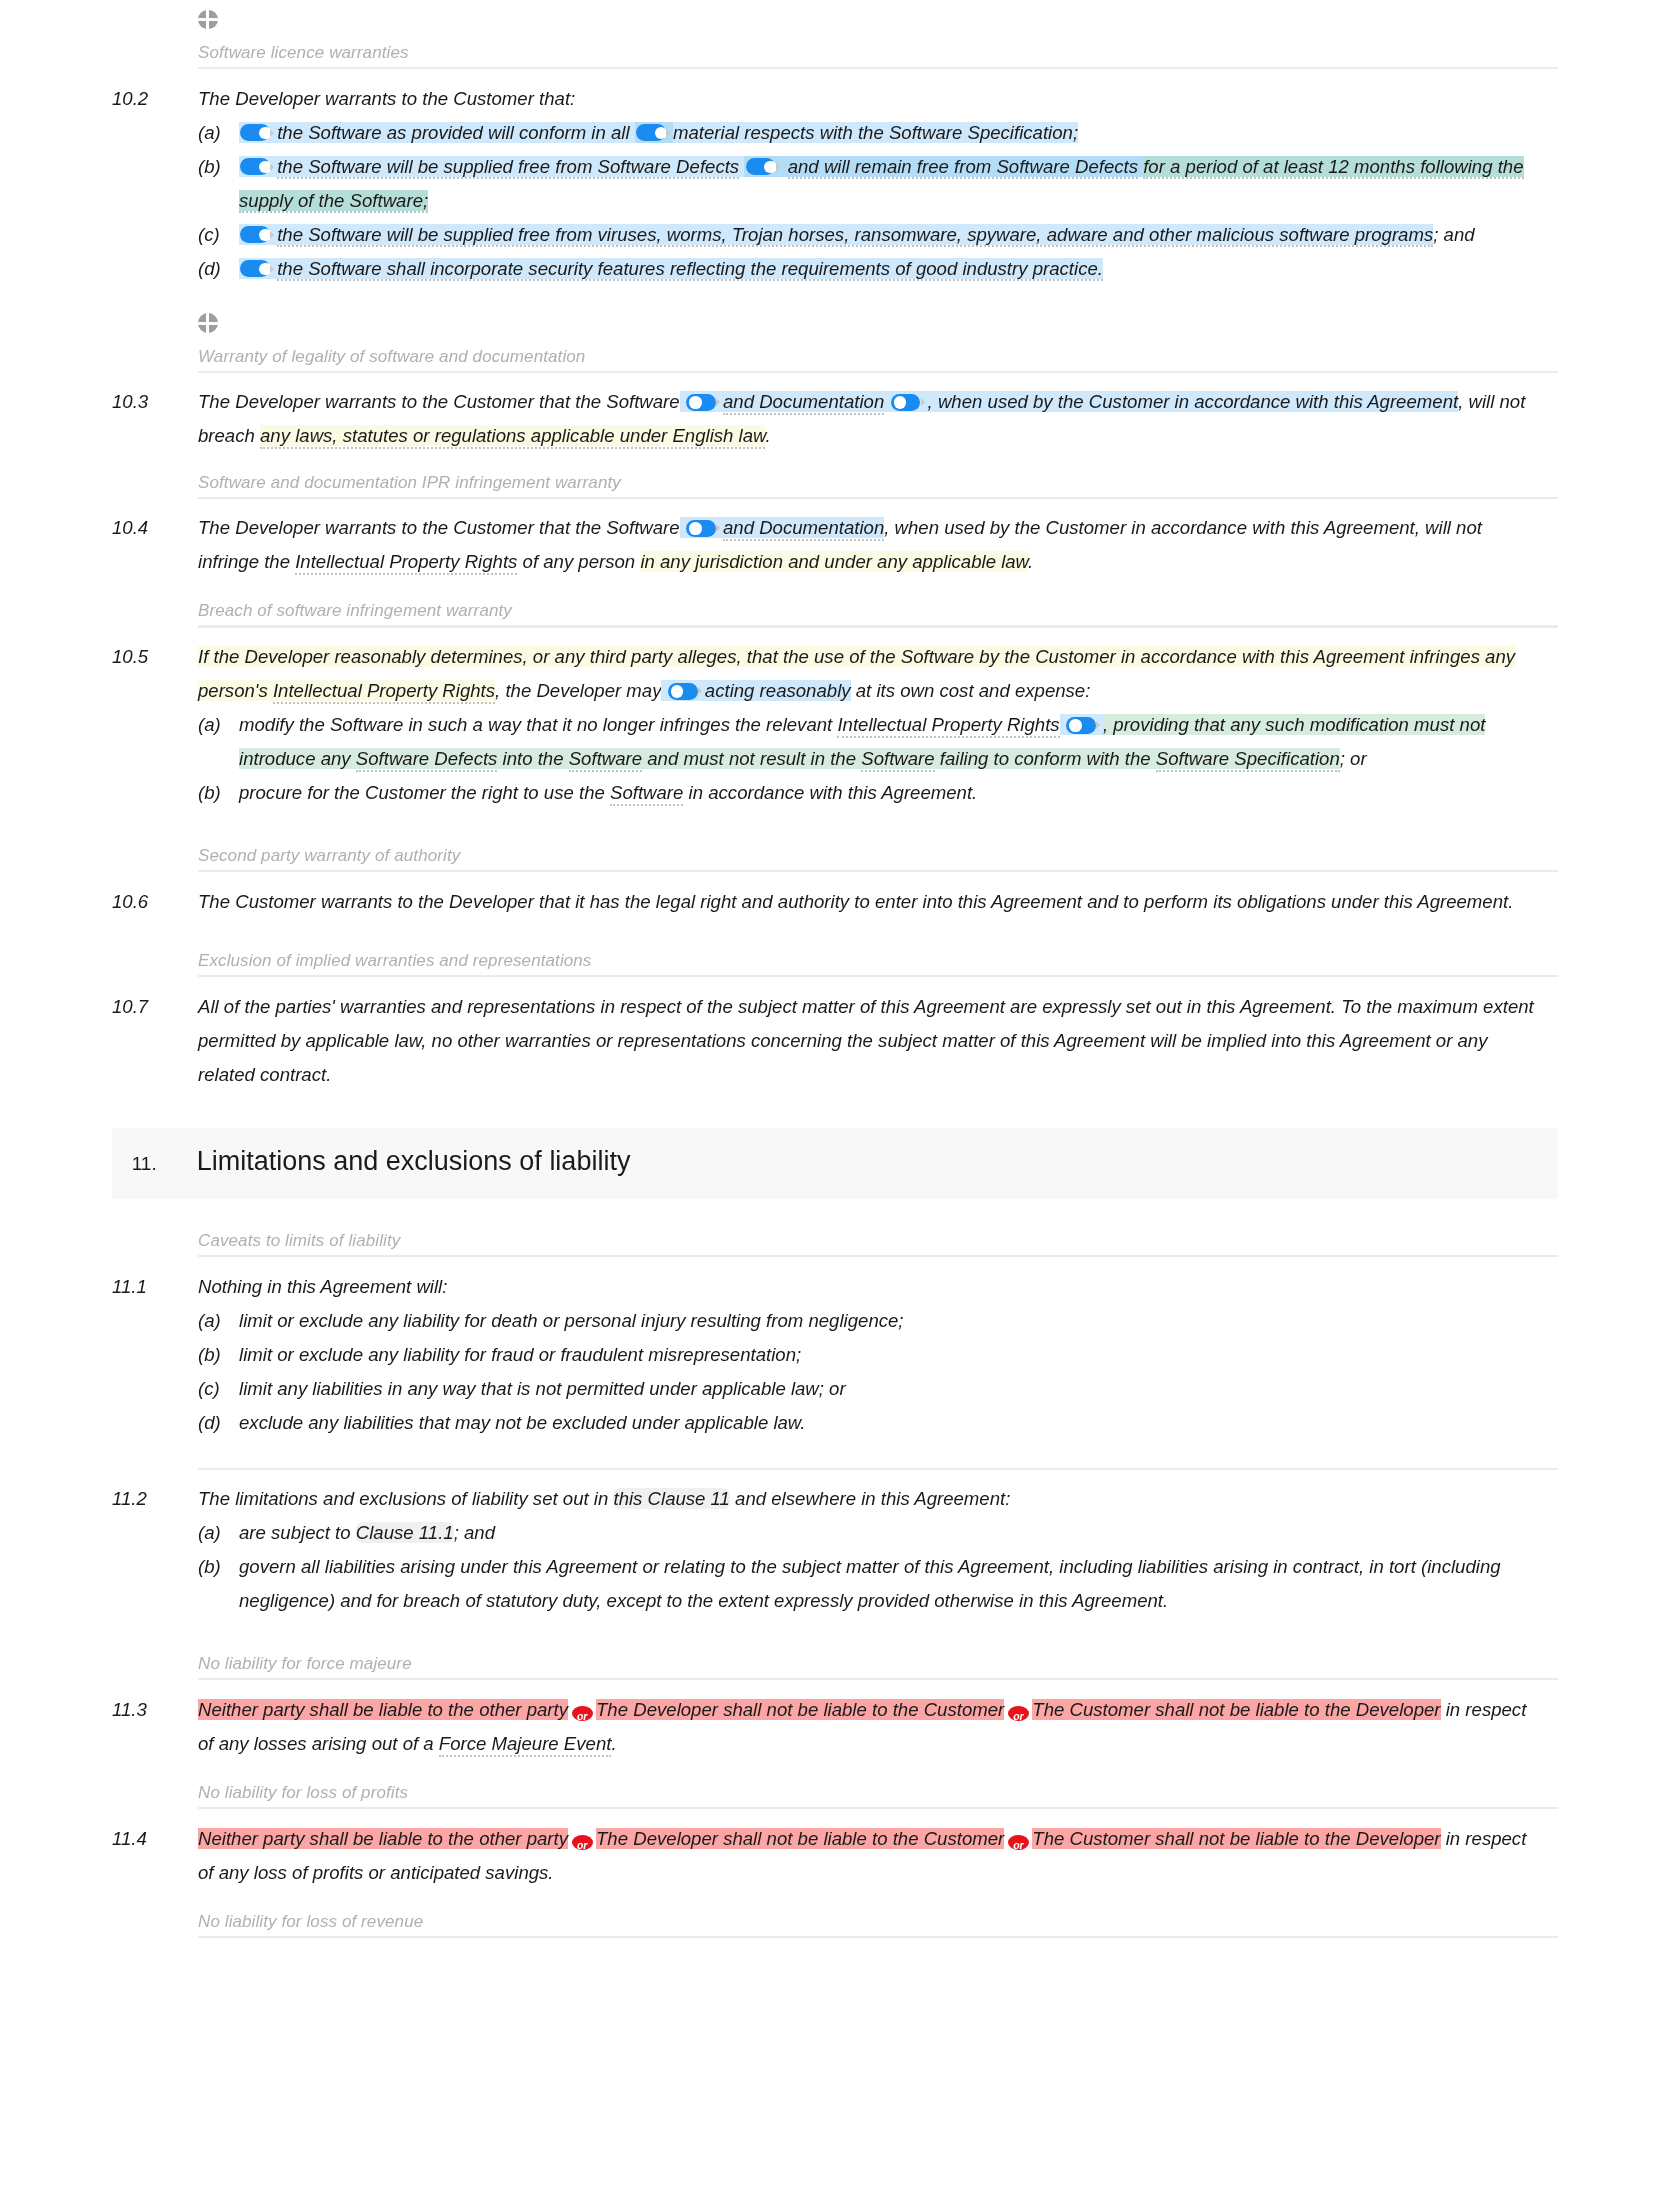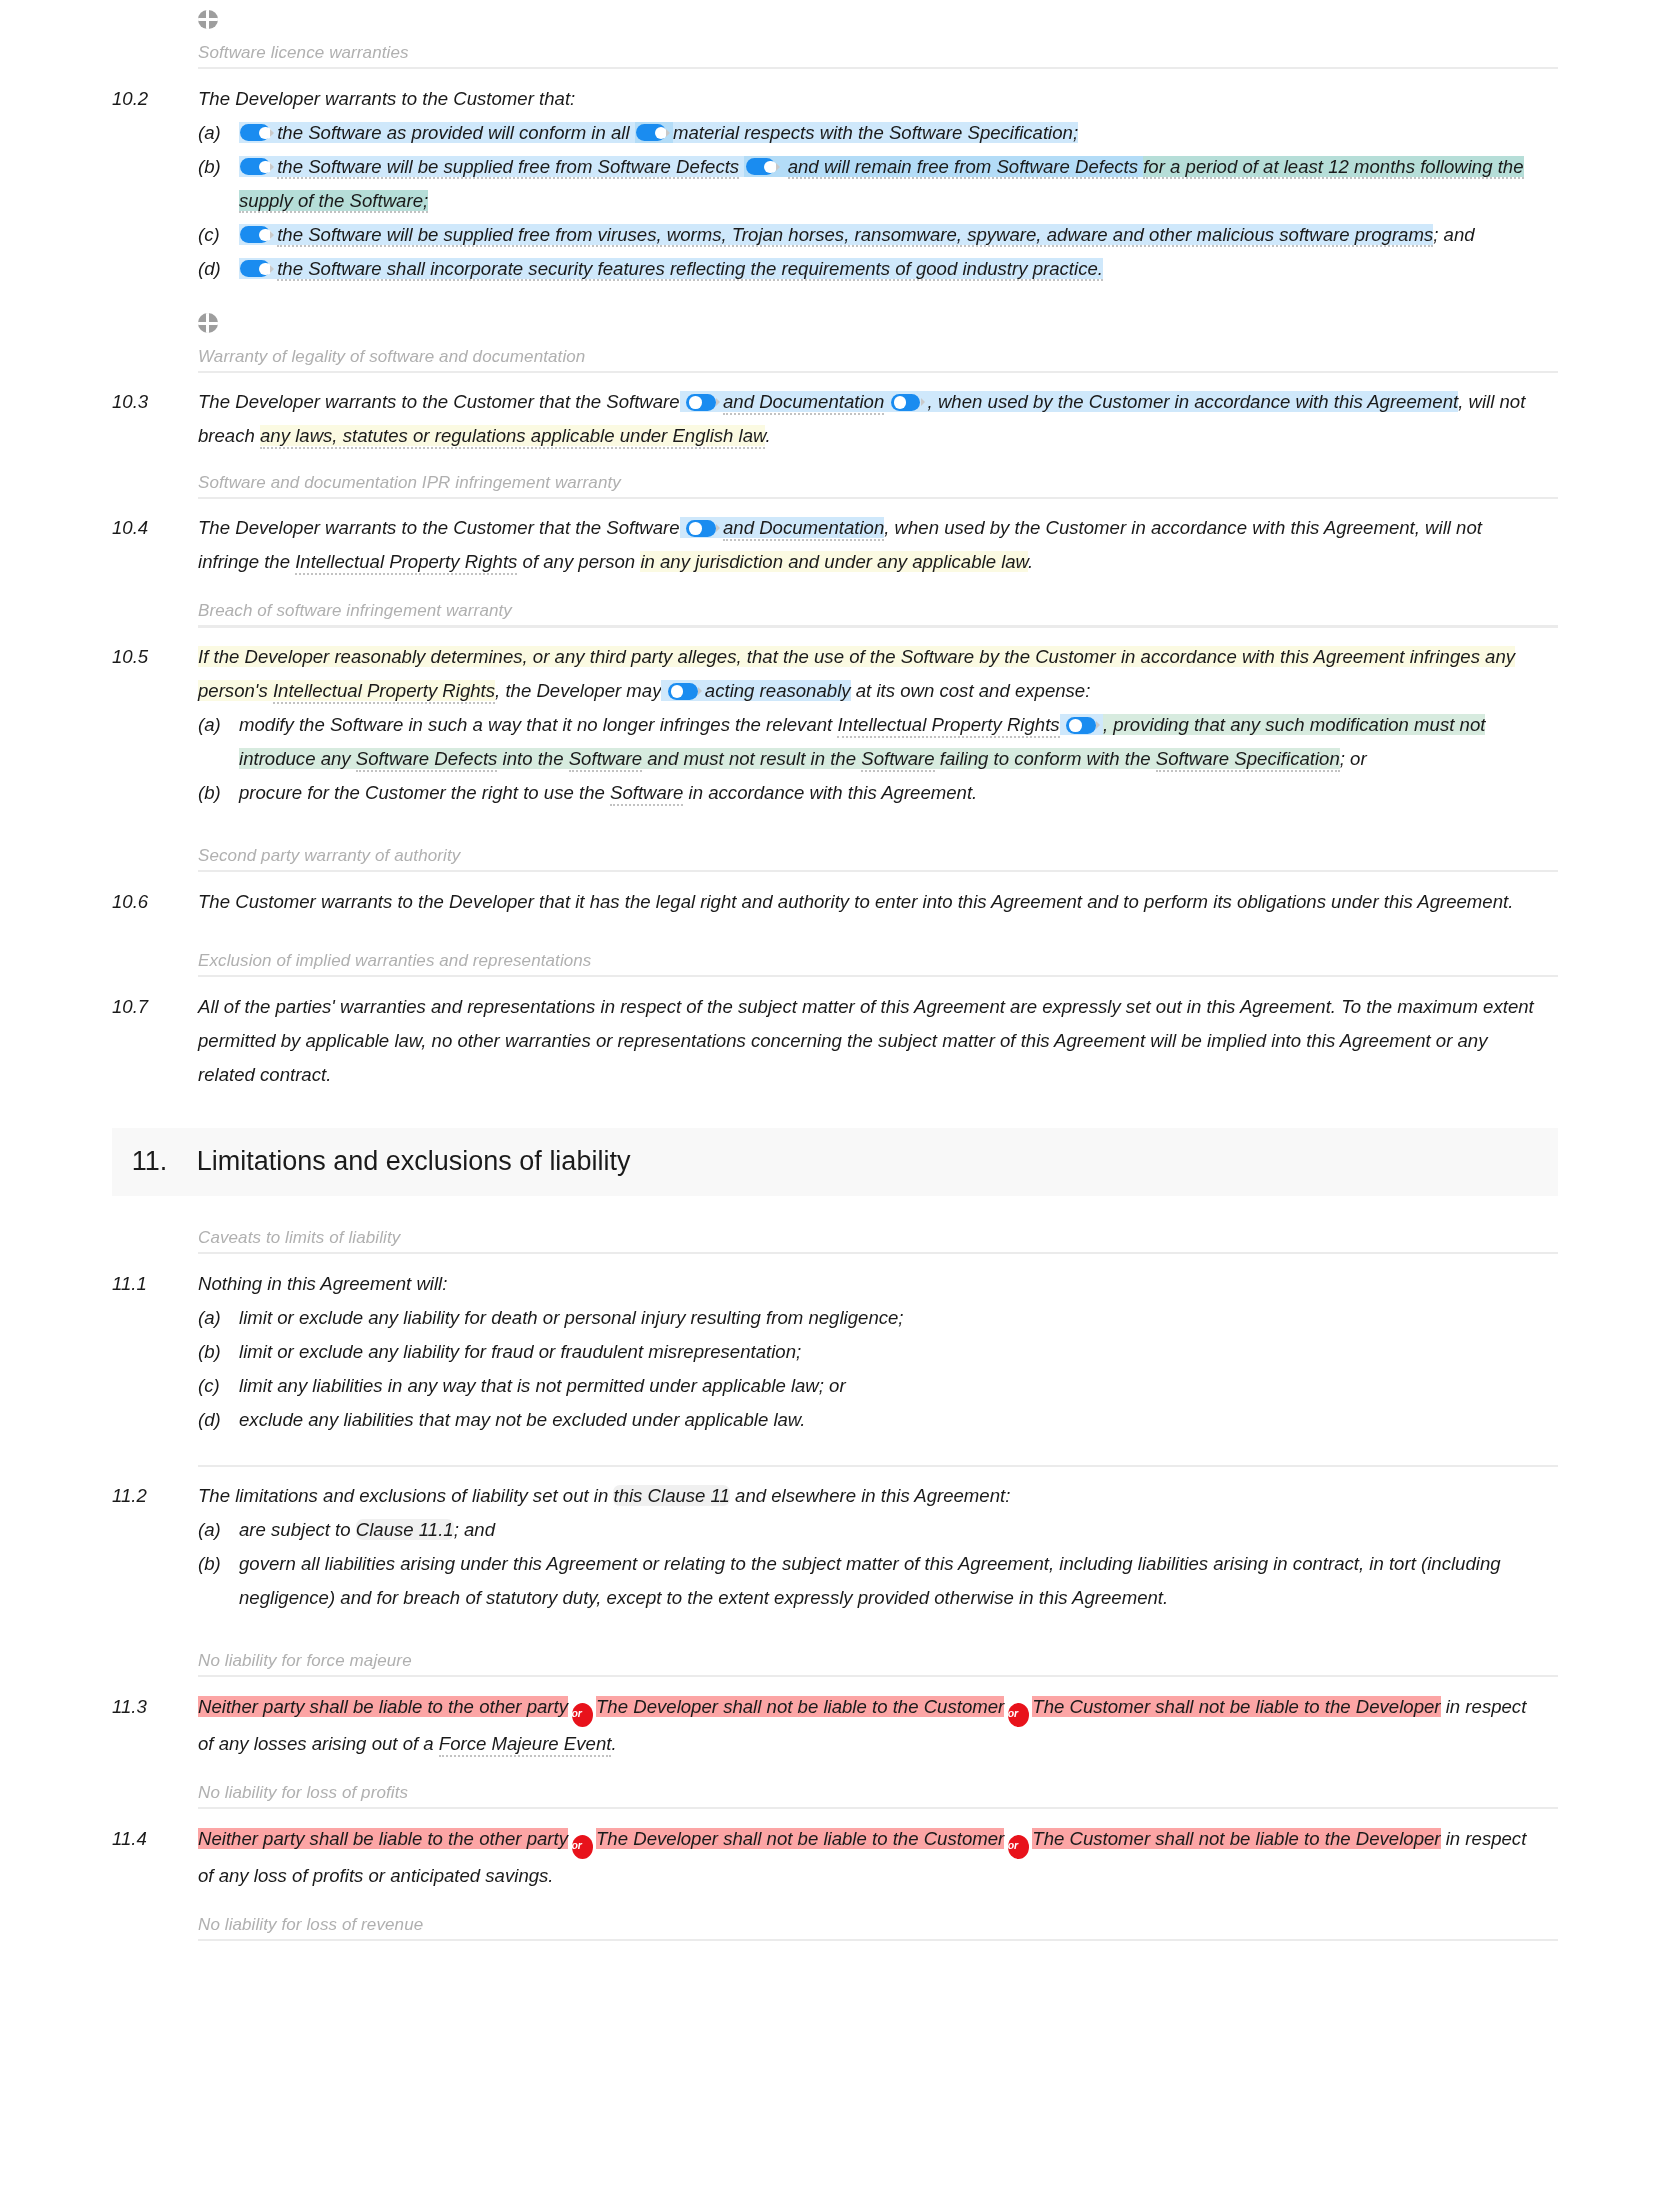--- a/index.html
+++ b/index.html
@@ -85,21 +85,21 @@
     margin-left: 112px;
     background: #f8f8f8;
     padding: 15.4px 0 17px 0;
   }
   .section-banner .inner {
     display: flex;
     align-items: baseline;
     padding-left: 19.7px;
   }
   .section-banner .sec-num {
-    font-size: 27px;
+    font-size: 19px;
     line-height: 36px;
     flex: 0 0 65px;
   }
   .section-banner .sec-title {
     font-size: 27px;
     line-height: 36px;
   }
 
   
   .quad-icon-row {
@@ -158,26 +158,27 @@
     border-left: 4.9px solid #c9c9c9;
   }
   
   .tgl.on .knob { right: 2.8px; }
   
   .tgl.off .knob { left: 2.8px; }
 
   
   .or-badge {
     display: inline-block;
-    width: 21px; height: 24px;
+    width: 21px; height: 15px;
     border-radius: 50%;
     background: #e8121b;
     color: #ffffff;
     font-size: 10.5px;
     line-height: 21px;
+    text-align: center;
     font-weight: bold;
     vertical-align: -4.2px;
     margin: 0 3.5px;
     letter-spacing: -0.2px;
   }
 
   
   .hl-blue    { background: #cfe8fb; }
   .hl-blue2   { background: #b3dcf7; }
   .hl-teal    { background: #b6ded8; }

